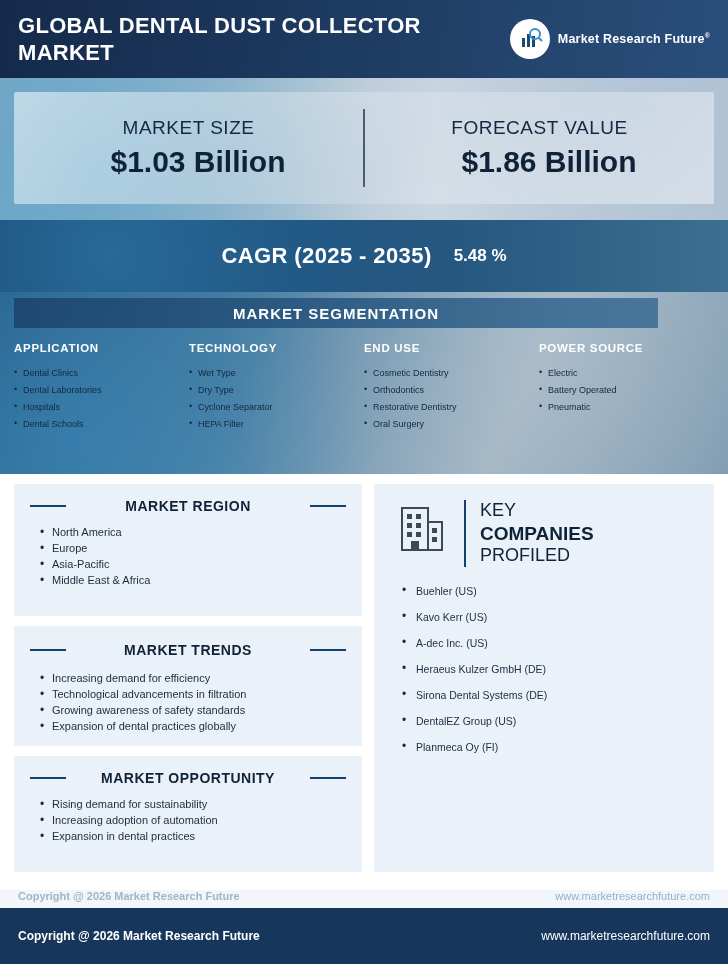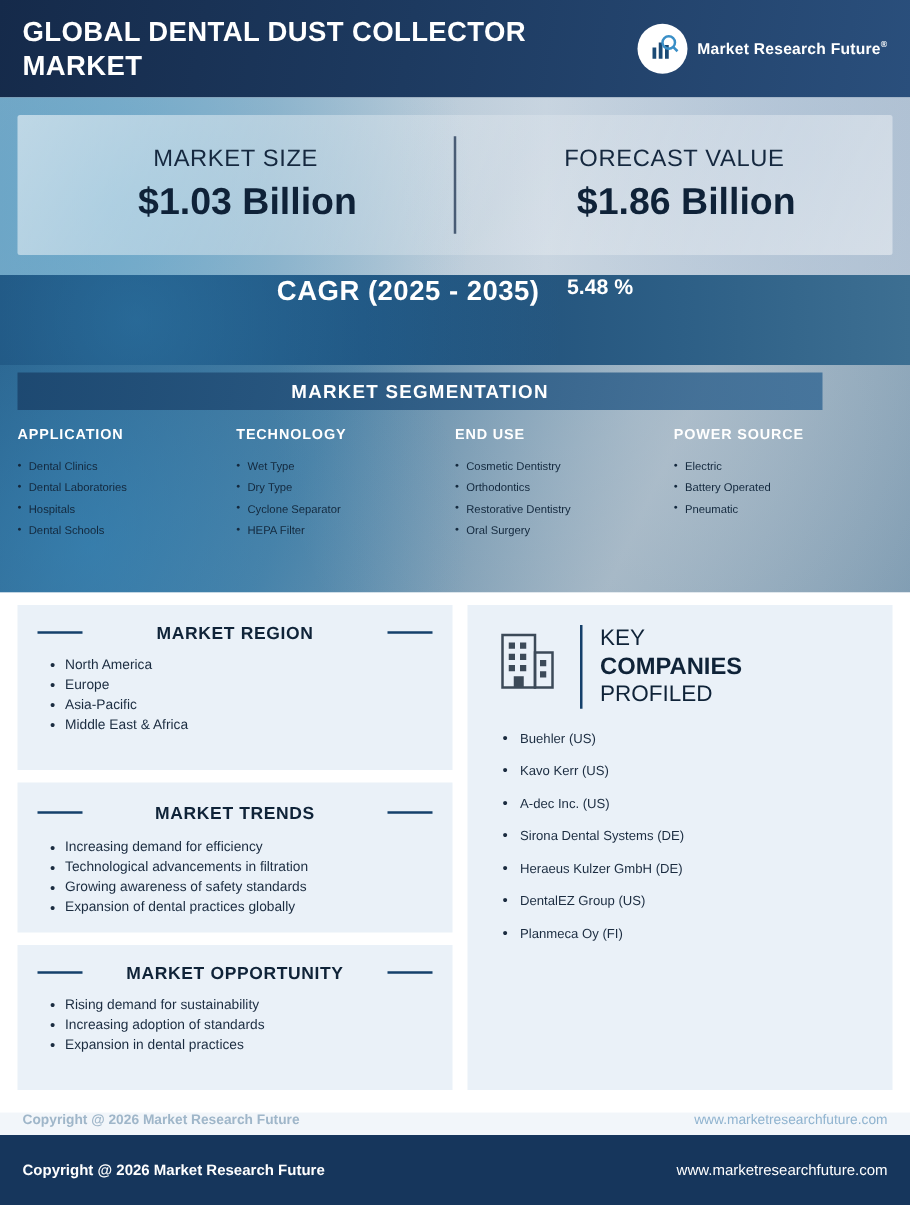--- a/index.html
+++ b/index.html
@@ -74,21 +74,21 @@
   .stat-divider {
     width: 2px; height: 78px; background: #1e3350; opacity: .75;
   }
 
   
   .cagr {
     position: absolute; left: 0; top: 220px; width: 728px; height: 72px;
     background:
       radial-gradient(circle at 15% 50%, rgba(60,150,200,.45) 0%, rgba(60,150,200,0) 55%),
       linear-gradient(90deg, #17416b 0%, #1b4a75 40%, #2d5f86 75%, #3d6f92 100%);
-    display: flex; justify-content: center; gap: 22px;
+    display: flex; align-items: center; justify-content: center; gap: 22px;
   }
   .cagr-label { color: #ffffff; font-size: 22px; font-weight: bold; letter-spacing: .4px; }
   .cagr-value { color: #ffffff; font-size: 17px; font-weight: bold; }
 
   
   .seg {
     position: absolute; left: 0; top: 292px; width: 728px; height: 182px;
     background:
       radial-gradient(circle at 10% 80%, rgba(50,140,195,.5) 0%, rgba(50,140,195,0) 45%),
       radial-gradient(circle at 70% 20%, rgba(200,210,220,.35) 0%, rgba(200,210,220,0) 55%),
@@ -309,21 +309,21 @@
     </div>
 
     <div class="card" id="card-opportunity">
       <div class="title-rule">
         <span class="line"></span>
         <span class="card-title" style="margin:0">MARKET OPPORTUNITY</span>
         <span class="line"></span>
       </div>
       <ul>
         <li>Rising demand for sustainability</li>
-        <li>Increasing adoption of standards</li>
+        <li>Increasing adoption of automation</li>
         <li>Expansion in dental practices</li>
       </ul>
     </div>
 
     <div class="card" id="card-companies">
       <div class="kc-head">
         <div class="kc-icon">
           <svg width="58" height="58" viewBox="0 0 58 58" aria-hidden="true">
             <rect x="10" y="8" width="26" height="42" fill="none" stroke="#3c4a58" stroke-width="2"></rect>
             <rect x="36" y="22" width="14" height="28" fill="none" stroke="#3c4a58" stroke-width="2"></rect>
@@ -342,22 +342,22 @@
         <div class="kc-words">
           <div>KEY</div>
           <div class="bold">COMPANIES</div>
           <div>PROFILED</div>
         </div>
       </div>
       <ul>
         <li>Buehler (US)</li>
         <li>Kavo Kerr (US)</li>
         <li>A-dec Inc. (US)</li>
+        <li>Heraeus Kulzer GmbH (DE)</li>
         <li>Sirona Dental Systems (DE)</li>
-        <li>Heraeus Kulzer GmbH (DE)</li>
         <li>DentalEZ Group (US)</li>
         <li>Planmeca Oy (FI)</li>
       </ul>
     </div>
 
   </div>
 
   <div class="watermark">
     <div>Copyright @ 2026 Market Research Future</div>
     <div class="wm-right">www.marketresearchfuture.com</div>

